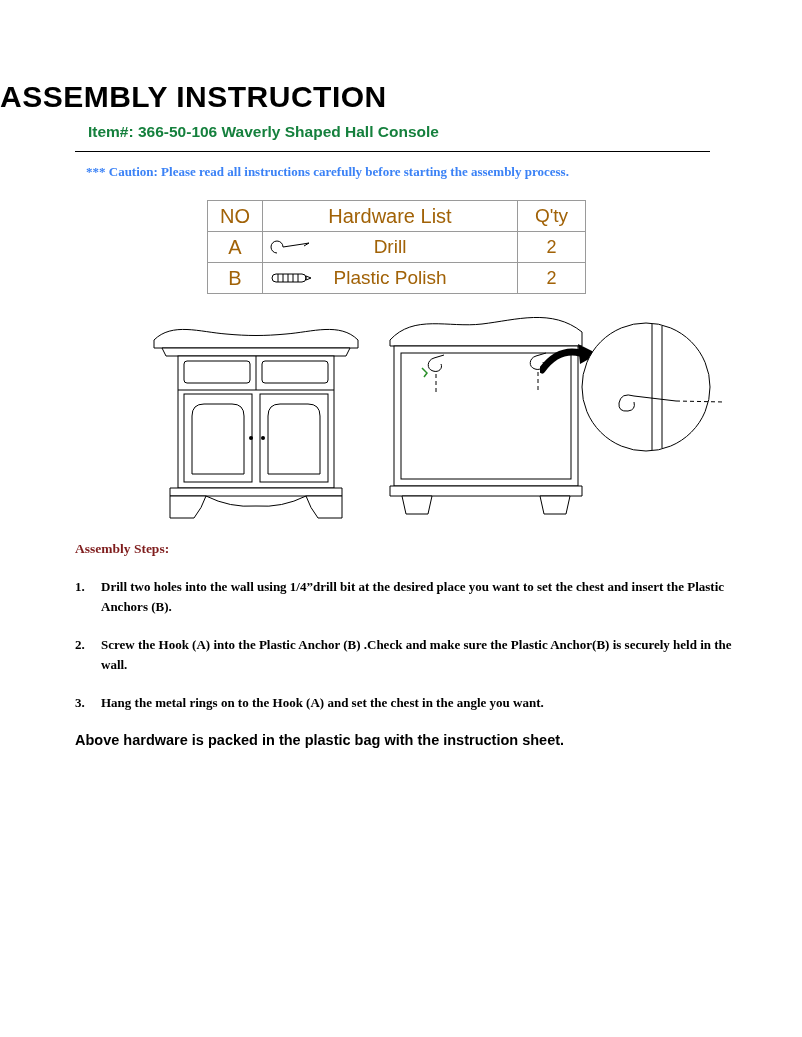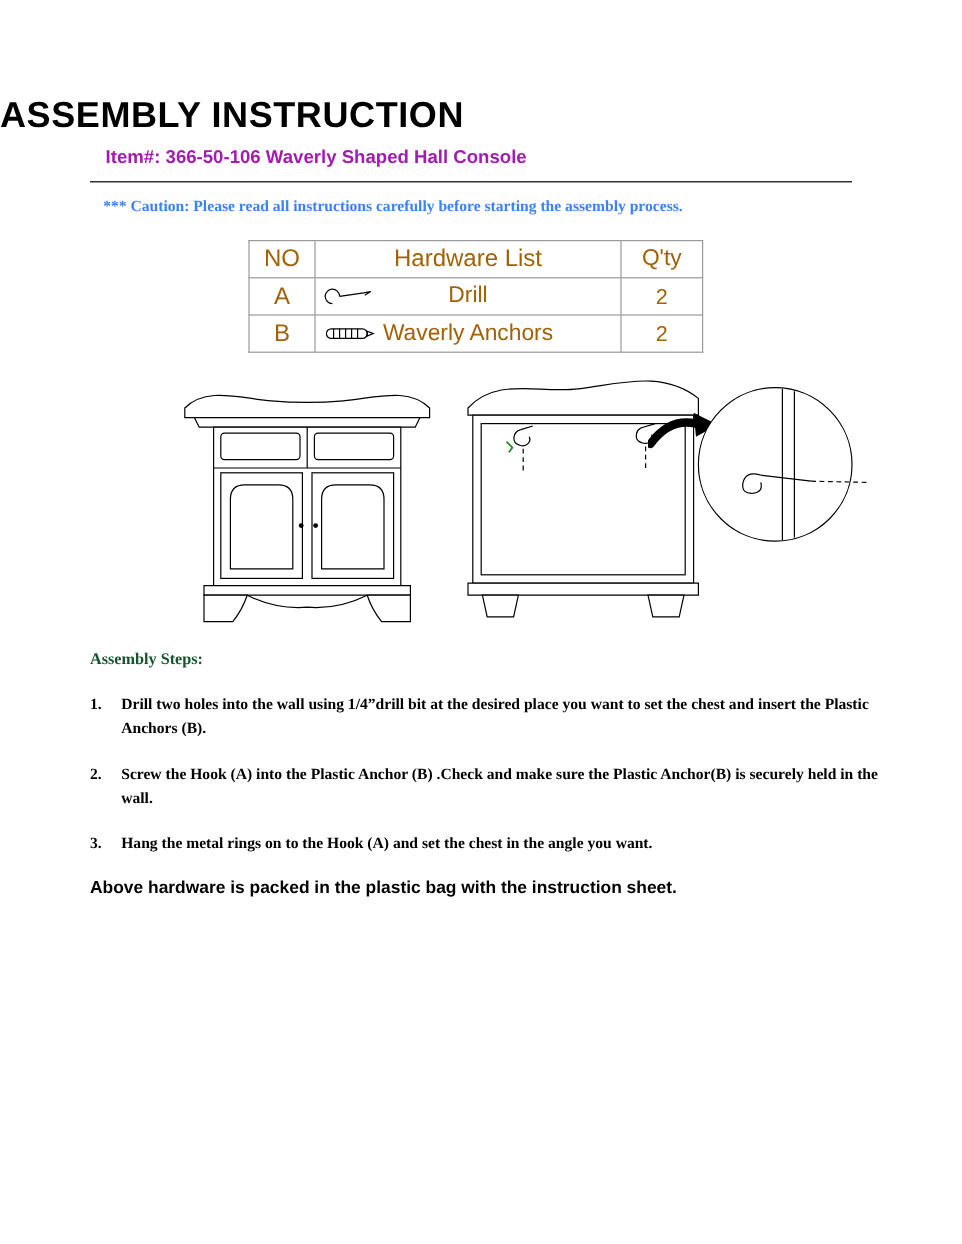--- a/index.html
+++ b/index.html
@@ -17,21 +17,21 @@
     top: 80px; left: 0; width: 802px;
     text-align: left;
     font-family: "Liberation Sans", sans-serif;
     font-size: 30px; font-weight: bold; color: #000;
     letter-spacing: 0.5px;
   }
   .item-line {
     position: absolute;
     top: 123px; left: 88px;
     font-family: "Liberation Sans", sans-serif;
-    font-size: 15.5px; font-weight: bold; color: #a21caf;
+    font-size: 15.5px; font-weight: bold; color: #15803d;
   }
   .divider {
     position: absolute;
     top: 151px; left: 75px; width: 635px; height: 0;
     border-top: 1.5px solid #000;
   }
   .caution {
     position: absolute;
     top: 164px; left: 75px; width: 660px;
     font-family: "Liberation Serif", serif;
@@ -66,21 +66,21 @@
     position: absolute;
     left: 6px; top: 50%;
     transform: translateY(-50%);
     width: 44px; height: 18px;
   }
   .fig { position: absolute; }
   .steps-heading {
     position: absolute;
     top: 541px; left: 75px;
     font-family: "Liberation Serif", serif;
-    font-size: 13.5px; font-weight: bold; color: #14532d; text-align: right;
+    font-size: 13.5px; font-weight: bold; color: #7f1d1d; text-align: right;
   }
   .steps {
     position: absolute;
     top: 577px; left: 75px; width: 663px;
     font-family: "Liberation Serif", serif;
     font-size: 13px; font-weight: bold; color: #000;
     line-height: 19.5px;
   }
   .step { position: relative; padding-left: 26px; margin-bottom: 19px; }
   .step-num { position: absolute; left: 0; top: 0; }
@@ -140,21 +140,21 @@
       <td class="cell-qty">2</td>
     </tr>
     <tr>
       <td class="cell-no">B</td>
       <td class="cell-name">
         <svg class="hw-icon" viewBox="0 0 44 18">
           <rect class="ln" x="3" y="5" width="34" height="8" rx="4"></rect>
           <path class="ln" d="M9,5 L9,13 M14,5 L14,13 M19,5 L19,13 M24,5 L24,13 M29,5 L29,13"></path>
           <path class="ln" d="M37,7 l5,2 l-5,2 z"></path>
         </svg>
-        <span>Waverly Anchors</span>
+        <span>Plastic Polish</span>
       </td>
       <td class="cell-qty">2</td>
     </tr>
   </tbody>
     </table>
 
   <svg class="fig" style="left:150px; top:310px;" width="212" height="218" viewBox="0 0 212 218">
     <path class="lnw" d="M4,30 C22,12 50,22 76,24 C98,26 114,26 136,24 C162,22 190,12 208,30 L208,38 L4,38 Z"></path>
     <path class="lnw" d="M12,38 L200,38 L196,46 L16,46 Z"></path>
     <rect class="lnw" x="28" y="46" width="156" height="132"></rect>

